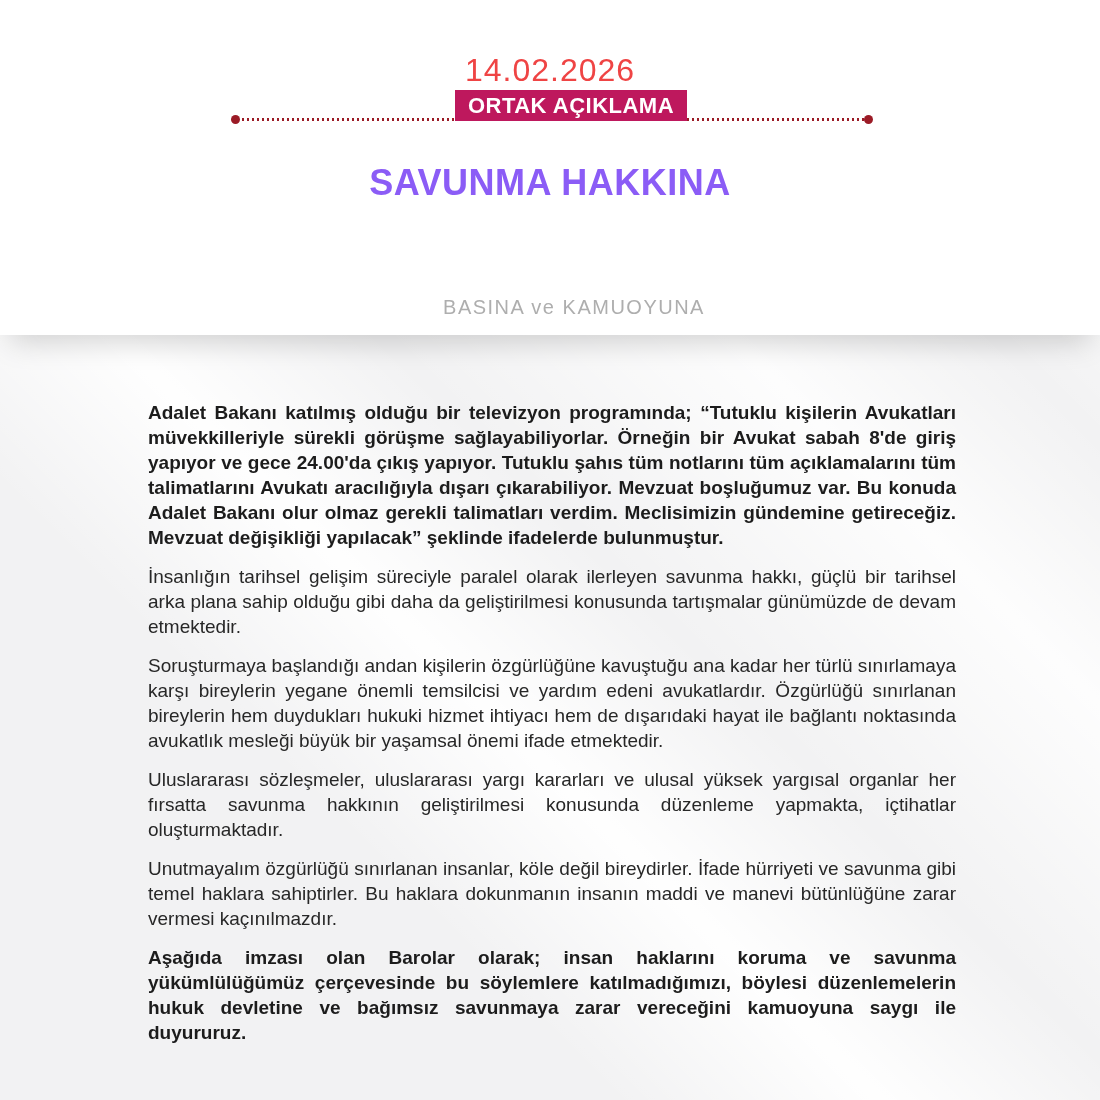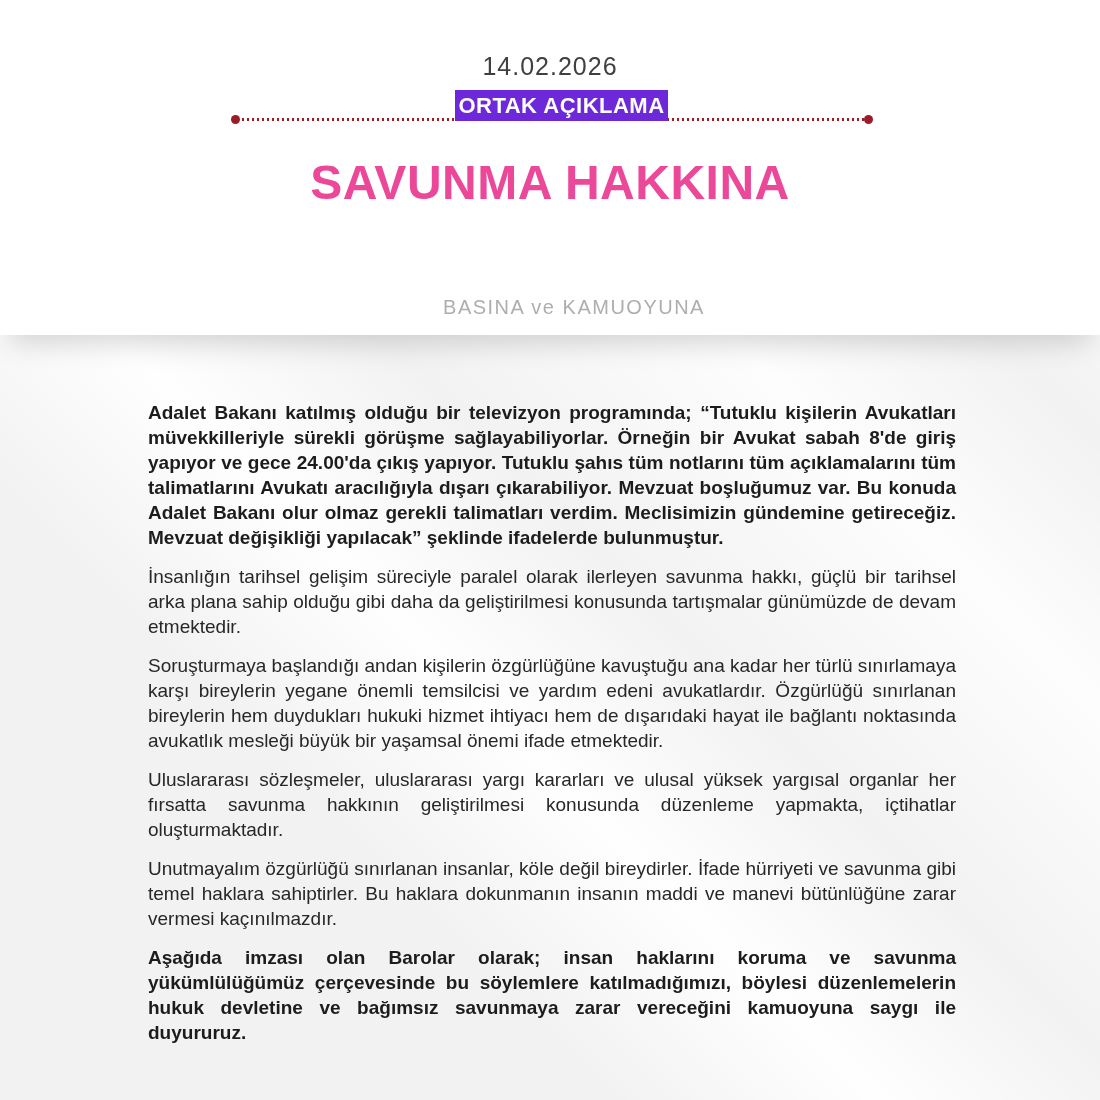--- a/index.html
+++ b/index.html
@@ -25,47 +25,47 @@
   }
   
   .header{
     position:absolute;left:0;top:0;width:1100px;height:335px;
     background:#fff;
     box-shadow:0 16px 28px -10px rgba(0,0,0,.18);
   }
   .date{
     position:absolute;left:0;top:52px;width:100%;
     text-align:center;
-    font-size:25px;letter-spacing:1px;
-    color:#404040;
+    font-size:32px;letter-spacing:1px;
+    color:#ef4444;
   }
   .divider{
     position:absolute;left:237px;top:118px;width:630px;height:3px;
     background-image:repeating-linear-gradient(to right,#9b1b26 0 2px,transparent 2px 5px);
   }
   .divider .dot{
     position:absolute;top:-3px;width:9px;height:9px;border-radius:50%;
     background:#9b1b26;
   }
   .divider .dot.left{left:-6px;}
   .divider .dot.right{right:-6px;}
   .badge{
-    position:absolute;left:455px;top:90px;width:213px;height:31px;
-    background:#6d28d9;
+    position:absolute;left:455px;top:90px;width:232px;height:31px;
+    background:#be185d;
     color:#fff;
     font-weight:bold;font-size:22px;letter-spacing:.5px;
     display:flex;align-items:center;justify-content:center;
     z-index:2;
   }
   .title{
     position:absolute;left:0;top:152px;width:100%;
     text-align:center;
-    font-size:48px;line-height:62px;font-weight:bold;
+    font-size:36px;line-height:62px;font-weight:bold;
     letter-spacing:.5px;
-    color:#ec4899;
+    color:#8b5cf6;
   }
   .subtitle{
     position:absolute;left:0;top:296px;width:100%;
     text-align:center;
     font-size:20px;letter-spacing:1.5px;
     color:#aeaeae;
     padding-left:24px;
   }
   
   .bodytext{

